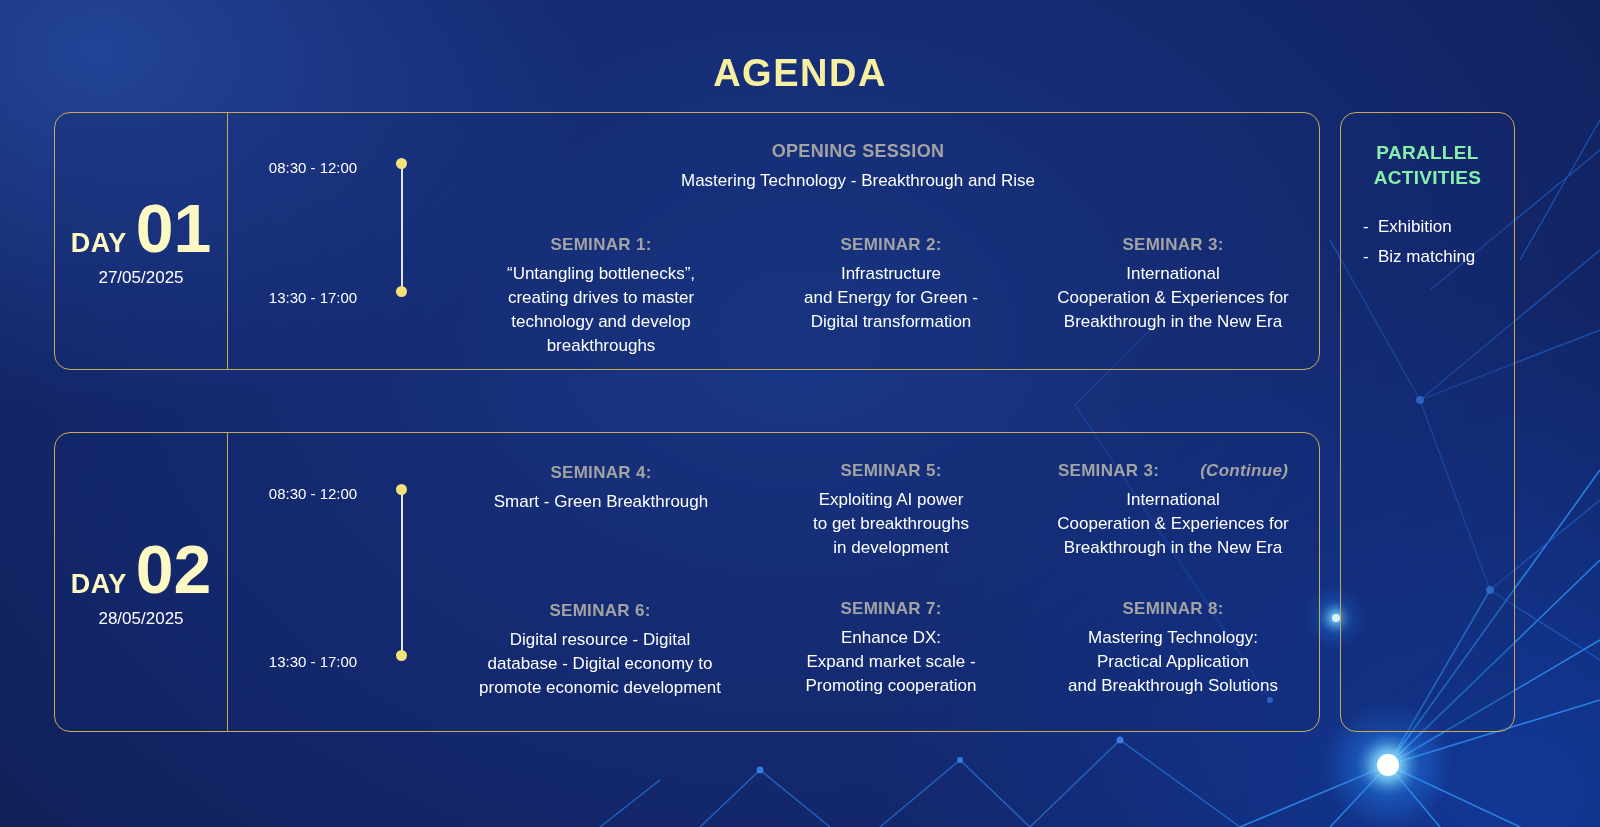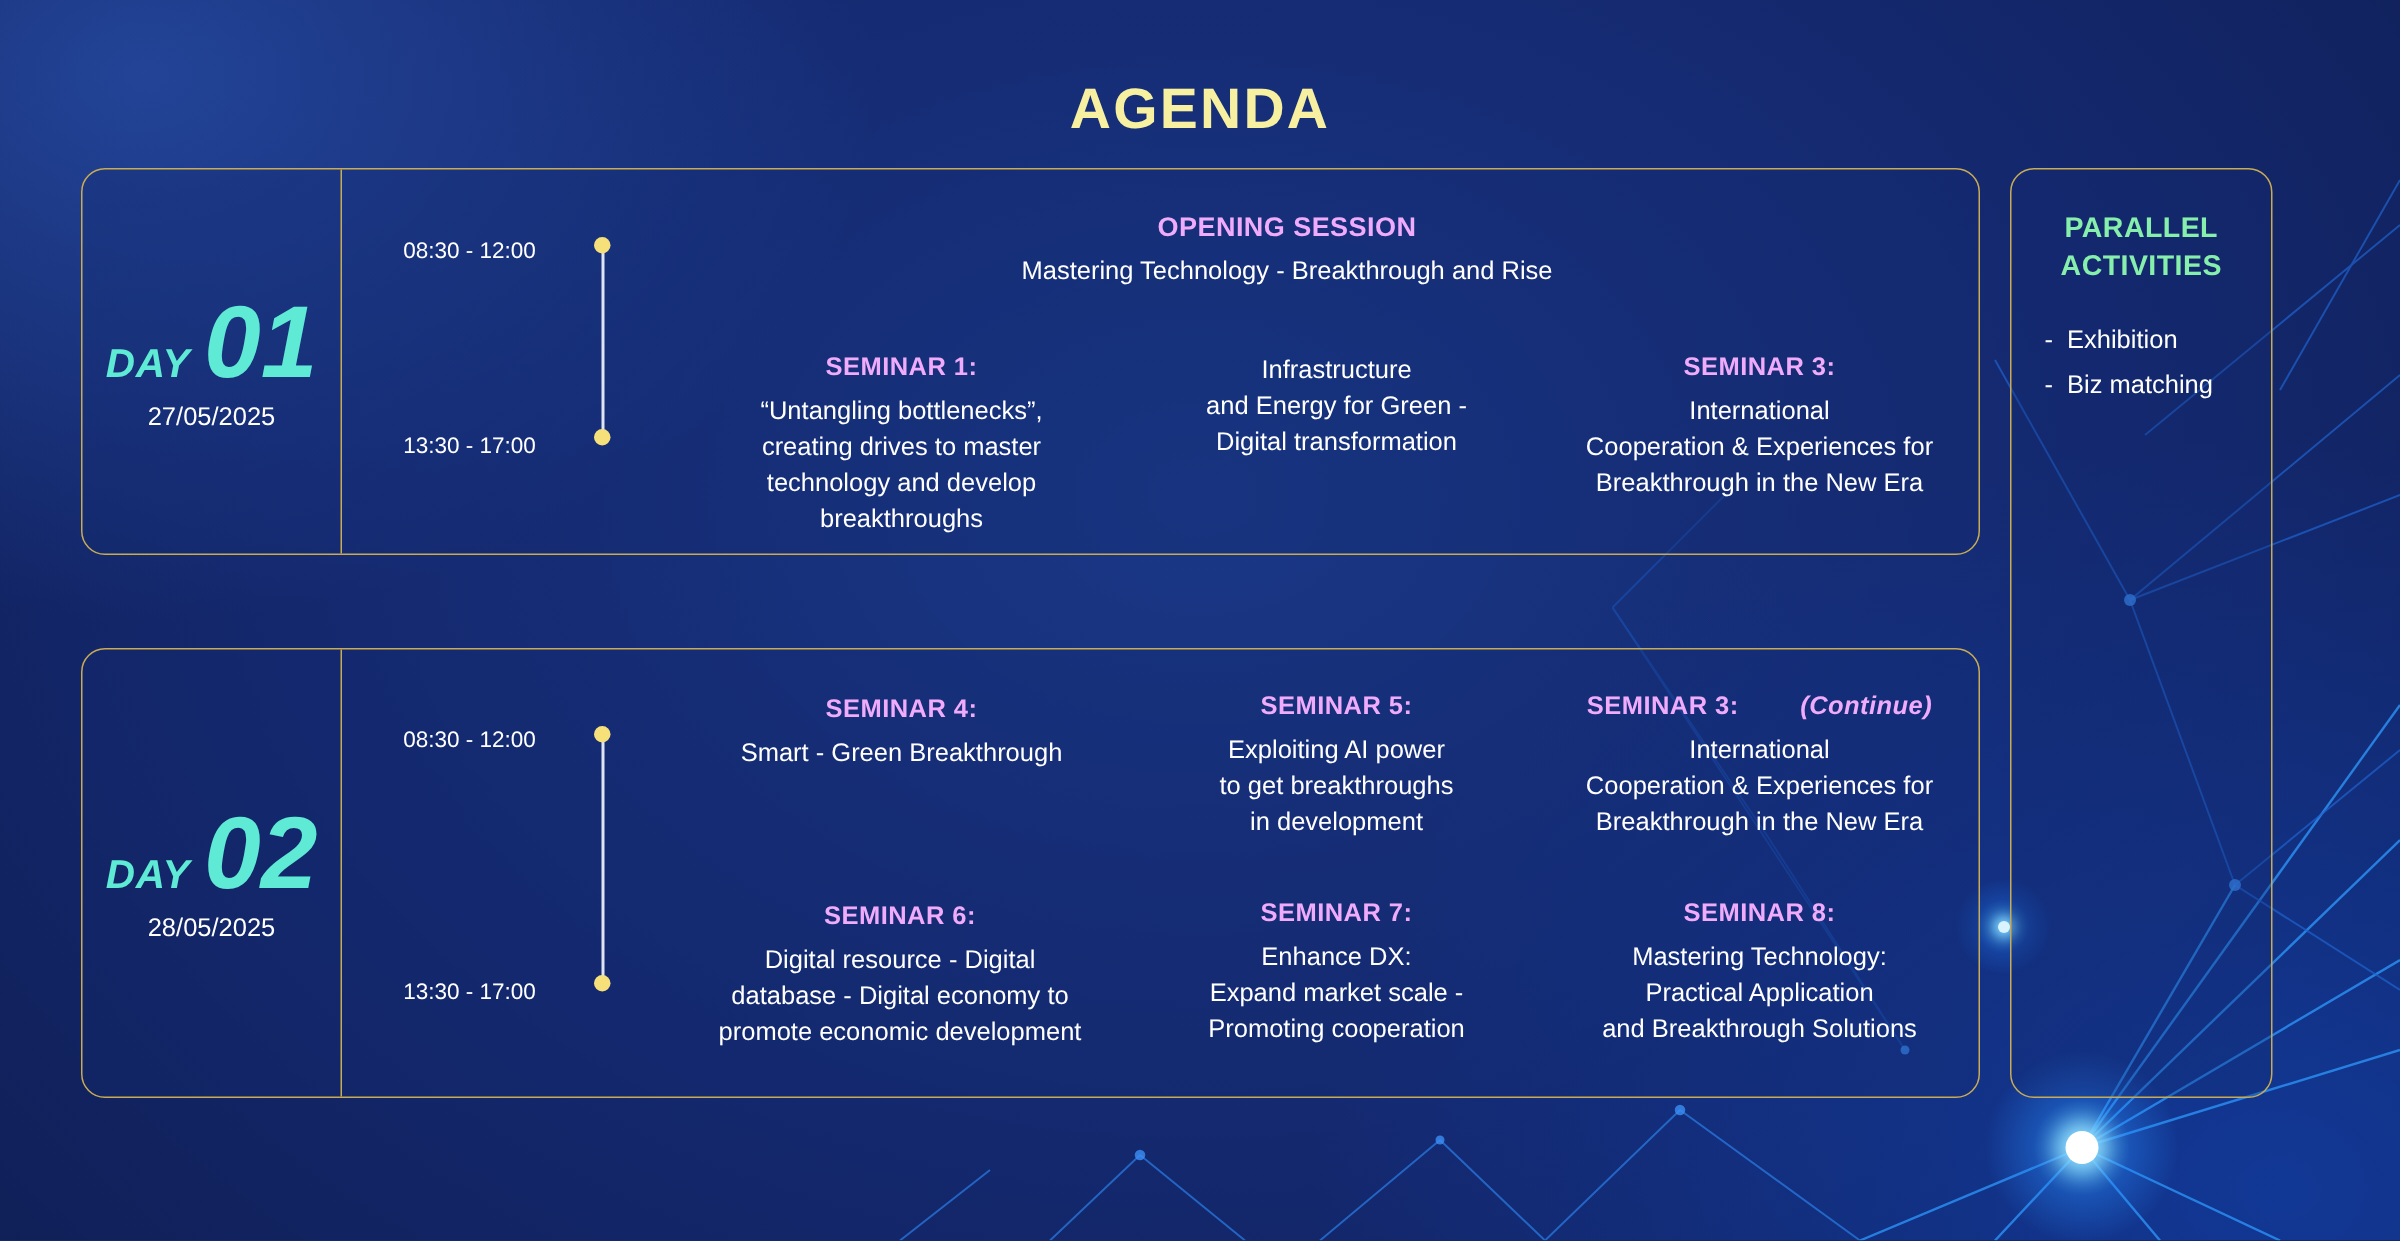--- a/index.html
+++ b/index.html
@@ -67,21 +67,21 @@
     background:rgba(19,42,114,.30);
   }
   #day-card-1 { left:54px; top:112px; width:1266px; height:258px; }
   #day-card-2 { left:54px; top:432px; width:1266px; height:300px; }
 
   .day-left {
     width:173px; flex:0 0 173px;
     border-right:1px solid #c9ab54;
     display:flex; flex-direction:column; align-items:center; justify-content:center;
   }
-  .day-title { display:flex; align-items:baseline; color:#5eead4;font-style:italic; }
+  .day-title { display:flex; align-items:baseline; color:#fef9c3; }
   .day-word { font-size:27px; font-weight:bold; letter-spacing:.5px; }
   .day-num  { font-size:68px; font-weight:bold; margin-left:9px; line-height:1; }
   .day-date { margin-top:6px; font-size:17px; color:#ffffff; }
 
   .day-right { flex:1; position:relative; }
 
   
   .time-label {
     position:absolute; font-size:15px; color:#ffffff; white-space:nowrap;
     text-align:center;
@@ -94,21 +94,21 @@
   .rail-dot {
     position:absolute; left:0; width:11px; height:11px; border-radius:50%;
     background:#f5e07a;
   }
   .rail-dot.top { top:0; }
   .rail-dot.bot { bottom:0; }
 
   
   .block { position:absolute; text-align:center; }
   .block-head {
-    font-size:17px; font-weight:bold; color:#f0abfc; letter-spacing:.3px;
+    font-size:17px; font-weight:bold; color:#a3a3a3; letter-spacing:.3px;
     margin-bottom:7px; white-space:nowrap;
   }
   .block-head .cont { font-weight:bold; font-style:italic;margin-left:36px; }
   .block-body { font-size:17px; color:#ffffff; line-height:1.42; }
 
   .session-head { font-size:18px; }
 
   
   #parallel-panel {
     position:absolute; left:1340px; top:112px; width:175px; height:620px;
@@ -216,20 +216,23 @@
       </div>
 
       <div class="block" style="left:228px; top:122px; width:290px;">
         <div class="block-head">
           <span>SEMINAR 1:</span>
         </div>
         <div class="block-body">“Untangling bottlenecks”,<br>creating drives to master<br>technology and develop<br>breakthroughs</div>
       </div>
 
       <div class="block" style="left:528px; top:122px; width:270px;">
+        <div class="block-head">
+          <span>SEMINAR 2:</span>
+        </div>
         <div class="block-body">Infrastructure<br>and Energy for Green -<br>Digital transformation</div>
       </div>
 
       <div class="block" style="left:800px; top:122px; width:290px;">
         <div class="block-head">
           <span>SEMINAR 3:</span>
         </div>
         <div class="block-body">International<br>Cooperation &amp; Experiences for<br>Breakthrough in the New Era</div>
       </div>
     </div>

